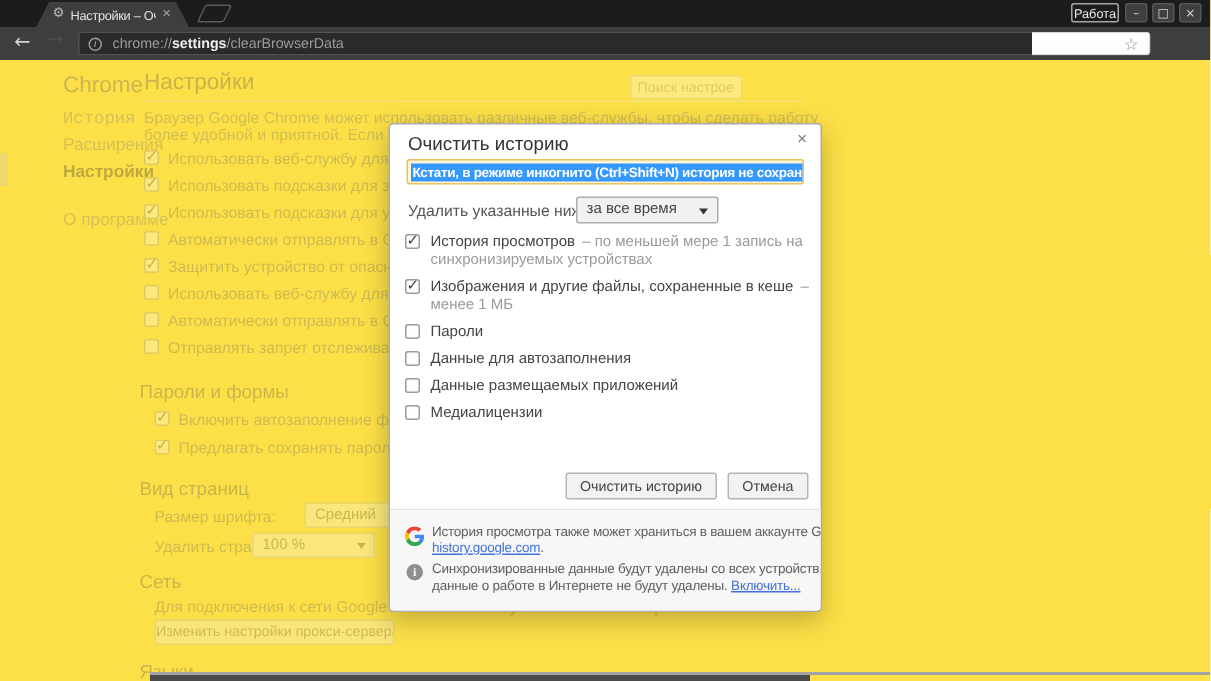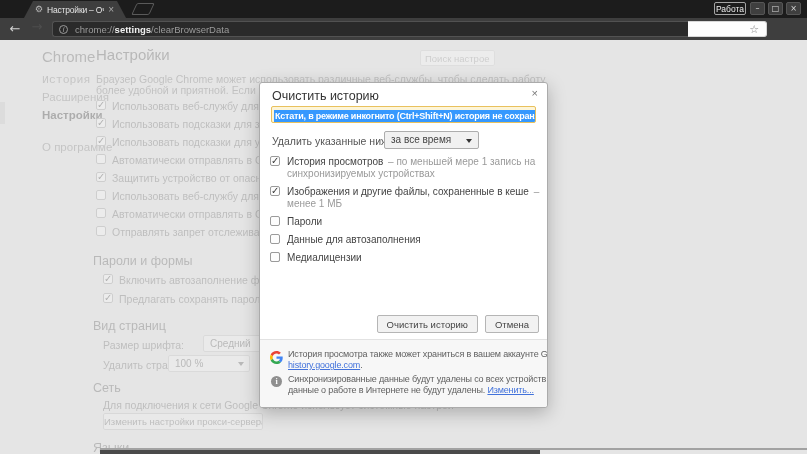--- a/index.html
+++ b/index.html
@@ -35,21 +35,21 @@
   .url { font-size:9.5px; white-space:nowrap; color:#9b9b9b; }
   .url b { color:#f0f0f0; font-weight:bold; }
   .starcap { position:absolute; left:688px; top:3px; width:79px; height:16px; background:#fdfdfd;
              border:1px solid #d7d7d7; border-left:none; border-radius:0 3px 3px 0; }
   .star { position:absolute; right:7px; top:1px; font-family:"DejaVu Sans", sans-serif; font-size:11px; color:#8a8a8a; }
   .ring { position:absolute; left:772px; top:24px; width:12px; height:12px; border-radius:50%;
           border:3px solid #878787; background:#242424; }
   .dots { position:absolute; left:794px; top:21px; font-family:"DejaVu Sans", sans-serif; font-size:12px; color:#cfcfcf; }
 
   
-  .page { position:absolute; left:0; top:40px; width:807px; height:414px; background:#e5e5e5; }
+  .page { position:absolute; left:0; top:40px; width:807px; height:414px; background:#fde047; }
   .dim { position:absolute; inset:0; opacity:0.30; }
   .sb-title { position:absolute; left:42px; top:8px; font-size:15px; color:#585858; }
   .sb-item { position:absolute; left:42px; font-size:11.5px; color:#7a7a7a; }
   .sb-item.active { color:#2d2d2d; font-weight:bold; }
   .edge-notch { position:absolute; left:0; top:62px; width:5px; height:22px; background:#c9c9c9; }
   .pg-title { position:absolute; left:96px; top:6px; font-size:15px; color:#4f4f4f; }
   .pg-rule { position:absolute; left:96px; top:27px; width:440px; height:1px; background:#e6e6e6; }
   .search-box { position:absolute; left:420px; top:10px; width:75px; height:16px; border:1px solid #cfcfcf;
                 border-radius:2px; font-size:9.5px; padding:0 4px; color:#8a8a8a; font-family:"Liberation Sans",sans-serif; }
   .search-box::placeholder { color:#9a9a9a; }
@@ -199,37 +199,37 @@
     </div>
 
     <div class="period-label">Удалить указанные ниже элементы</div>
     <div class="dlg-select"><span>за все время</span><span class="arr"></span></div>
 
     <div class="dlg-list">
       <div class="dlg-row"><span class="cb checked"></span><span>История просмотров</span> <span class="note">–  по меньшей мере 1 запись на синхронизируемых устройствах</span></div>
       <div class="dlg-row"><span class="cb checked"></span><span>Изображения и другие файлы, сохраненные в кеше</span> <span class="note">–  менее 1 МБ</span></div>
       <div class="dlg-row"><span class="cb"></span><span>Пароли</span></div>
       <div class="dlg-row"><span class="cb"></span><span>Данные для автозаполнения</span></div>
-      <div class="dlg-row"><span class="cb"></span></div>
+      <div class="dlg-row"><span class="cb"></span><span>Данные размещаемых приложений</span></div>
       <div class="dlg-row"><span class="cb"></span><span>Медиалицензии</span></div>
     </div>
 
     <div class="dlg-btns">
       <button class="btn">Очистить историю</button>
       <button class="btn">Отмена</button>
     </div>
 
     <div class="dlg-footer">
       <svg class="g-icon" viewBox="0 0 48 48">
         <path fill="#EA4335" d="M24 9.5c3.54 0 6.71 1.22 9.21 3.6l6.85-6.85C35.9 2.38 30.47 0 24 0 14.62 0 6.51 5.38 2.56 13.22l7.98 6.19C12.43 13.72 17.74 9.5 24 9.5z"></path>
         <path fill="#4285F4" d="M46.98 24.55c0-1.57-.15-3.09-.38-4.55H24v9.02h12.94c-.58 2.96-2.26 5.48-4.78 7.18l7.73 6c4.51-4.18 7.09-10.36 7.09-17.65z"></path>
         <path fill="#FBBC05" d="M10.53 28.59c-.48-1.45-.76-2.99-.76-4.59s.27-3.14.76-4.59l-7.98-6.19C.92 16.46 0 20.12 0 24c0 3.88.92 7.54 2.56 10.78l7.97-6.19z"></path>
         <path fill="#34A853" d="M24 48c6.48 0 11.93-2.13 15.89-5.81l-7.73-6c-2.15 1.45-4.92 2.3-8.16 2.3-6.26 0-11.57-4.22-13.47-9.91l-7.98 6.19C6.51 42.62 14.62 48 24 48z"></path>
       </svg>
       <div class="ft-text" style="top:9px;">История просмотра также может храниться в вашем аккаунте Google:</div>
       <div class="ft-text" style="top:20px;"><a class="link">history.google.com</a><span>.</span></div>
       <div class="i-icon">i</div>
       <div class="ft-text" style="top:34px;">Синхронизированные данные будут удалены со всех устройств. Некоторые</div>
-      <div class="ft-text" style="top:45px;"><span>данные о работе в Интернете не будут удалены.</span> <a class="link">Изменить...</a></div>
+      <div class="ft-text" style="top:45px;"><span>данные о работе в Интернете не будут удалены.</span> <a class="link">Включить...</a></div>
     </div>
   </div>
 
 </div>
 
 </body></html>

